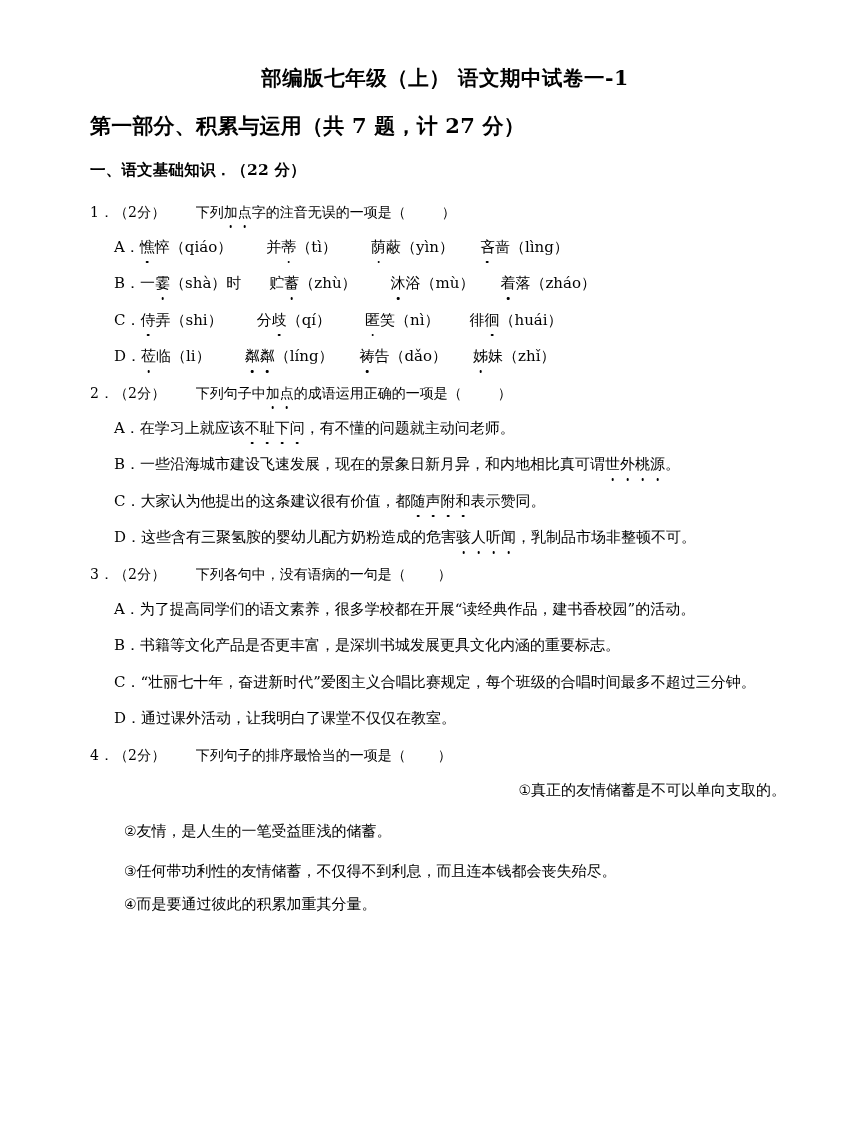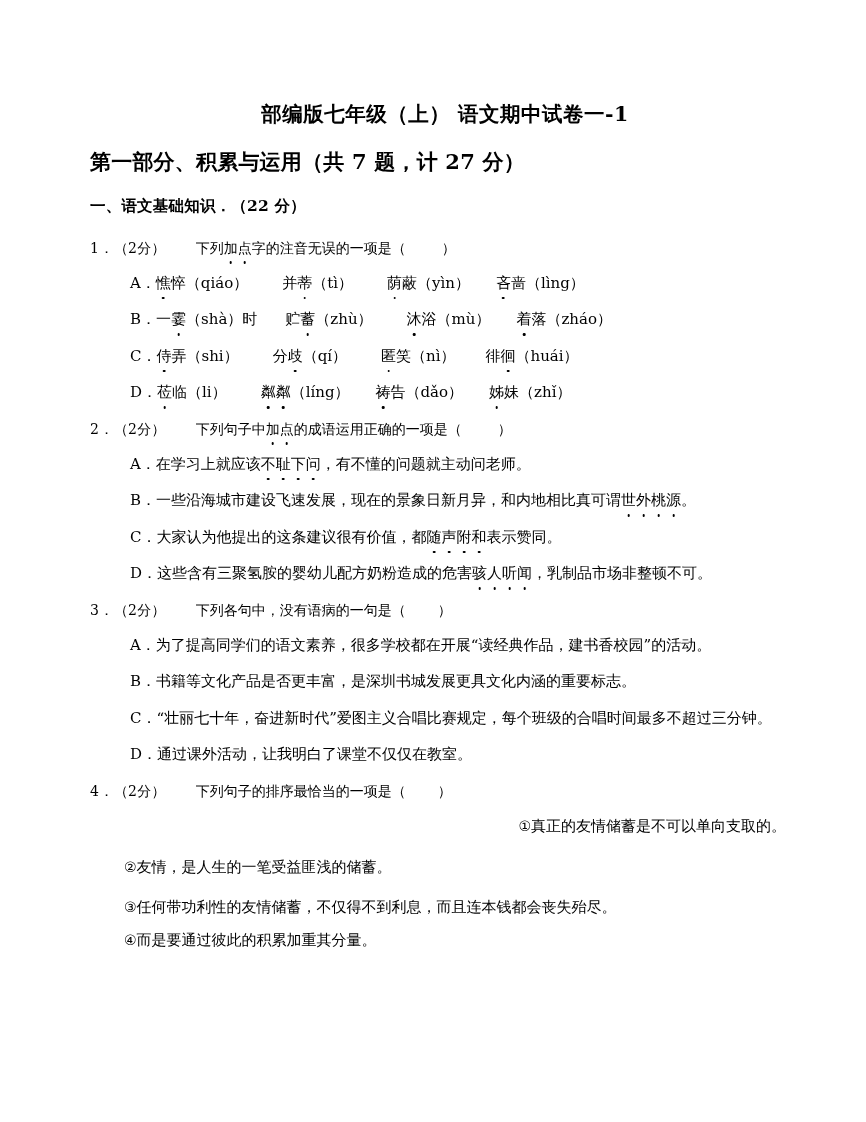--- a/index.html
+++ b/index.html
@@ -12,21 +12,21 @@
     height: 1122px;
     font-family: "DejaVu Serif", "Liberation Serif", serif;
     color: #000000;
     position: relative;
     overflow: hidden;
   }
   .page {
     width: 866px;
     height: 1122px;
     box-sizing: border-box;
-    padding: 100px 80px 0 90px;
+    padding: 64px 80px 0 90px;
     position: relative;
   }
   .doc-title {
     text-align: center;
     font-size: 20.5px;
     font-weight: bold;
     letter-spacing: 0.5px;
     margin: 0 0 20px 0;
     padding-left: 14px;
   }
@@ -51,21 +51,21 @@
     margin-bottom: 16px;
     white-space: nowrap;
   }
   .q-num {
     letter-spacing: 0.5px;
   }
   .q-score {
     letter-spacing: 0.2px;
   }
   .options {
-    margin: 16px;
+    margin: 0;
     padding: 0;
   }
   .option {
     font-size: 15px;
     line-height: 1.3;
     margin: 0 0 17px 24px;
     white-space: nowrap;
   }
   .opt-letter {
     display: inline-block;

